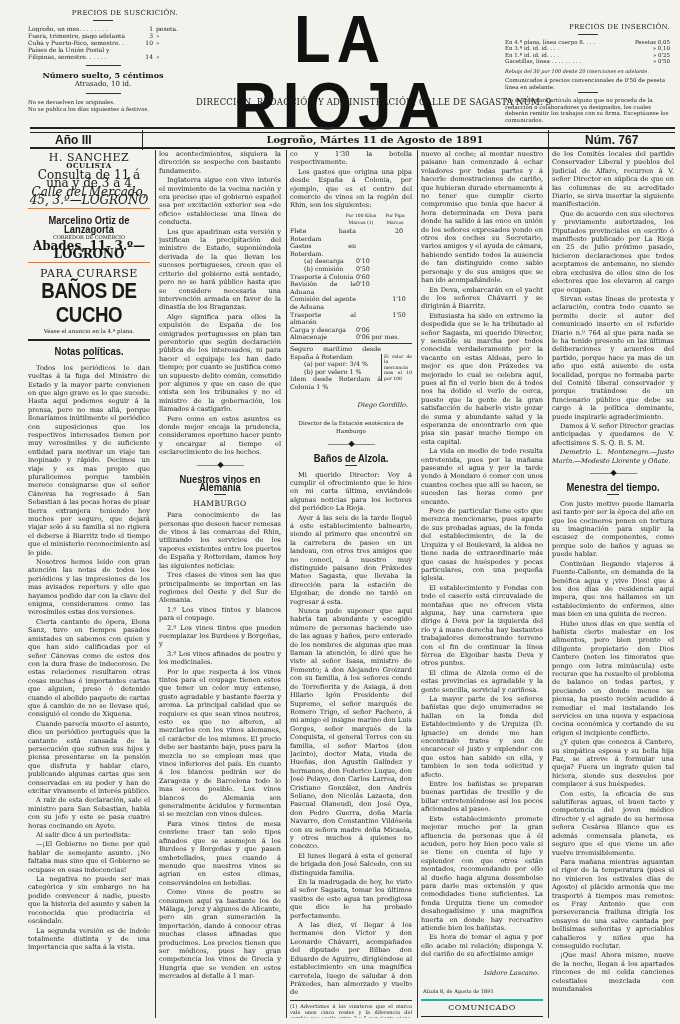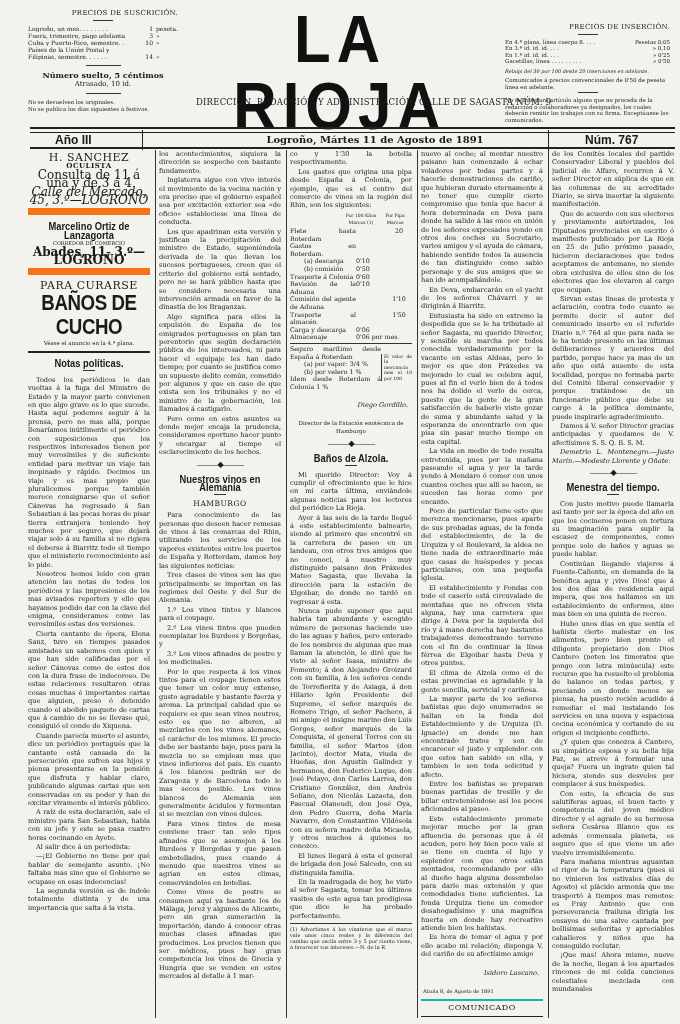--- a/index.html
+++ b/index.html
@@ -33,21 +33,21 @@
   .double-rule { position: absolute; left: 30px; width: 645px; height: 3px; border-top: 2px solid #222; border-bottom: 1px solid #222; }
   .dateline { position: absolute; top: 132px; left: 30px; width: 645px; height: 16px; font-size: 10px; }
   .year { position: absolute; left: 25px; top: 1px; font-weight: bold; font-family: "Liberation Sans", sans-serif; font-size: 12px; }
   .date { position: absolute; left: 200px; width: 290px; text-align: center; font-weight: bold; top: 2px; }
   .num { position: absolute; left: 555px; top: 1px; font-weight: bold; font-family: "Liberation Sans", sans-serif; font-size: 12px; }
   .vsep { position: absolute; top: 130px; width: 1px; height: 20px; background: #222; }
   .columns { position: absolute; top: 150px; left: 28px; width: 650px; height: 870px; }
   .col { position: absolute; top: 0; width: 122px; height: 868px; font-size: 6.6px; line-height: 8.4px; text-align: justify; overflow: hidden; }
   .col-sep { position: absolute; top: 0; width: 1px; height: 868px; background: #333; }
   .col p { margin: 0 0 1px; text-indent: 8px; }
-  .ad { text-align: center; border-bottom: 7px solid #f97316; padding: 4px 0 4px; margin-bottom: 3px; }
+  .ad { text-align: center; border-bottom: 1px solid #f97316; padding: 4px 0 4px; margin-bottom: 3px; }
   .ad-name { font-size: 11px; letter-spacing: 0.5px; }
   .ad-sub { font-weight: bold; font-size: 7px; letter-spacing: 0.5px; }
   .ad-line { font-size: 12px; }
   .ad-bigname { font-family: "Liberation Sans", sans-serif; font-weight: bold; font-size: 11px; transform: scaleX(0.85); }
   .ad-big { font-family: "Liberation Sans", sans-serif; font-weight: bold; font-size: 22px; letter-spacing: -0.5px; line-height: 24px; transform: scaleX(0.85); }
   .heading { font-family: "Liberation Sans", sans-serif; font-weight: bold; text-align: center; font-size: 11px; margin: 6px 0 2px; transform: scaleX(0.85); }
   .subhead { text-align: center; font-size: 7.5px; margin: 2px 0 3px; letter-spacing: 0.5px; }
   .small-rule { width: 12px; height: 1px; background: #333; margin: 2px auto 5px; }
   .orn { text-align: center; font-size: 8px; margin: 4px 0; letter-spacing: -1px; }
   .sig { text-align: right; font-style: italic; margin: 10px 4px; }
@@ -163,20 +163,21 @@
     </div>
     <div class="heading">Notas políticas.</div>
     <div class="small-rule"></div>
     <p>Todos los periódicos le dan vueltas á la fuga del Ministro de Estado y la mayor parte convienen en que algo grave es lo que sucede. Hasta aquí podemos seguir á la prensa, pero no mas allá, porque llenaríamos inútilmente el periódico con suposiciones que los respectivos interesados tienen por muy verosímiles y de suficiente entidad para motivar un viaje tan inopinado y rápido. Decimos un viaje y es mas propio que pluralicemos porque también merece consignarse que el señor Cánovas ha regresado á San Sebastian á las pocas horas de pisar tierra extranjera teniendo hoy muchos por seguro, que dejará viajar solo á su familia si no rigiera el deberse á Biarritz todo el tiempo que el ministerio reconocimiento así lo pide.</p>
     <p>Nosotros hemos leído con gran atención las notas de todos los periódicos y las impresiones de los mas avisados reporters y ello que hayamos podido dar con la clave del enigma, consideramos como las verosímiles estas dos versiones.</p>
     <p>Cierta cantante de ópera, Elena Sanz, tuvo en tiempos pasados amistades un sabemos con quien y que han sido calificadas por el señor Cánovas como de estos dos con la dura frase de indecoroso. De estas relaciones resultaron otras cosas muchas é importantes cartas que alguien, preso ó detenido cuando el abolido paquete de cartas que á cambio de no se llevase qué, consiguió el conde de Xiquena.</p>
     <p>Cuando parecía muerto el asunto, dice un periódico portugués que la cantante está cansada de la persecución que sufren sus hijos y piensa presentarse en la pensión que disfruta y hablar claro, publicando algunas cartas que son conservadas en su poder y han de excitar vivamente el interés público.</p>
     <p>A raíz de esta declaración, sale el ministro para San Sebastian, habla con su jefe y este se pasa cuatro horas cocinando en Ayete.</p>
     <p>Al salir dice á un periodista:</p>
     <p>—¡El Gobierno no tiene por qué hablar de semejante asunto. ¡No faltaba mas sino que el Gobierno se ocupase en esas indecencias!</p>
+    <p>La negativa no puede ser mas categórica y sin embargo no ha podido convencer á nadie, puesto que la historia del asunto y saben la reconocida que produciría el escándalo.</p>
     <p>La segunda versión es de índole totalmente distinta y de una importancia que salta á la vista.</p>
   </div>
   <div class="col-sep" style="left:127px"></div>
 
   <div class="col" style="left:131px">
     <p style="text-indent:0">los acontecimientos, siquiera la dirección se sospeche con bastante fundamento.</p>
     <p>Inglaterra sigue con vivo interés el movimiento de la vecina nación y era preciso que el gobierno español sea por excitación exterior sea «de oficio» estableciese una línea de conducta.</p>
     <p>Los que apadrinan esta versión y justifican la precipitación del ministro de Estado, suponiéndola derivada de la que llevan los sucesos portugueses, creen que el criterio del gobierno está sentado, pero no se hará público hasta que se considere necesaria una intervención armada en favor de la dinastía de los Braganzas.</p>
     <p>Algo significa para ellos la expulsión de España de los emigrados portugueses en plan tan perentorio que según declaración pública de los interesados, ni para hacer el equipaje les han dado tiempo; por cuanto se justifica como un supuesto delito común, cometido por algunos y que en caso de que exista son los tribunales y no el ministro de la gobernación, los llamados á castigarlo.</p>
     <p>Pero como en estos asuntos es donde mejor encaja la prudencia, consideramos oportuno hacer punto y encargar al tiempo el esclarecimiento de los hechos.</p>
@@ -265,20 +266,21 @@
     <div class="sig">Diego Gordillo.</div>
     <div class="signote">Director de la Estación enotécnica de Hamburgo</div>
     <div class="orn">———◆———</div>
     <div class="heading">Baños de Alzola.</div>
     <div class="small-rule"></div>
     <p>Mi querido Director: Voy á cumplir el ofrecimiento que le hice en mi carta última, enviándole algunas noticias para los lectores del periódico La Rioja.</p>
     <p>Ayer á las seis de la tarde llegué á este establecimiento balneario, siendo al primero que encontré en la carretera de paseo en un landeau, con otros tres amigos que no conocí, á nuestro muy distinguido paisano don Práxedes Mateo Sagasta, que llevaba la dirección para la estación de Elgoibar, de donde no tardó en regresar á esta.</p>
     <p>Nunca pude suponer que aquí habría tan abundante y escogido número de personas haciendo uso de las aguas y baños, pero enterado de los nombres de algunas que mas llaman la atención, le diré que he visto al señor Isasa, ministro de Fomento; á don Alejandro Groizard con su familia, á los señores conde de Torrefiorita y de Asiaga, á don Hilario Igón Presidente del Supremo, el señor marqués de Romero Trigo, el señor Pacheco, á mi amigo el insigne marino don Luis Gorges, señor marqués de la Conquista, el general Torres con su familia, el señor Martos (don Jacinto), doctor Mata, viuda de Hueñas, don Agustín Galíndez y hermanos, don Federico Luque, don José Pelayo, don Carlos Larrea, don Cristiano González, don Andrés Soliano, don Nicolás Lazaeta, don Pascual Olaneudi, don José Oya, don Pedro Guerra, doña María Navarro, don Constantino Vildósola con su señora madre doña Micaela, y otros muchos á quienes no conozco.</p>
     <p>El lunes llegará á esta el general de brigada don José Salcedo, con su distinguida familia.</p>
     <p>En la madrugada de hoy, he visto al señor Sagasta, tomar los últimos vasitos de este agua tan prodigiosa que dice le ha probado perfectamente.</p>
+    <p>A las diez, ví llegar á los hermanos don Víctor y don Leonardo Chávarri, acompañados del diputado por Bilbao don Eduardo de Aguirre, dirigiéndose al establecimiento en una magnífica carretela, luego de saludar á don Práxedes, han almorzado y vuelto de</p>
     <div class="footnote">(1) Advertimos á los vinateros que el marco vale unos cinco reales y la diferencia del cambio que oscila entre 3 y 5 por ciento viene, á favorecer sus intereses.—N. de la R.</div>
   </div>
   <div class="col-sep" style="left:389px"></div>
 
   <div class="col" style="left:393px">
     <p style="text-indent:0">nuevo al coche; al montar nuestro paisano han comenzado á echar voladores por todas partes y á hacerle demostraciones de cariño, que hubieran durado eternamente á no tener que cumplir cierto compromiso que tenía que hacer á hora determinada en Deva para donde ha salido á las once en unión de los señores expresados yendo en otros dos coches su Secretario, varios amigos y el ayuda de cámara, habiendo sentido todos la ausencia de tan distinguido como sabio personaje y de sus amigos que se han ido acompañándole.</p>
     <p>En Deva, embarcarán en el yacht de los señores Chávarri y se dirigirán á Biarritz.</p>
     <p>Entusiasta ha sido en extremo la despedida que se le ha tributado al señor Sagasta, mi querido Director, y sensible su marcha por todos conocida verdaderamente por la vacante en estas Aldeas, pero lo mejor es que don Práxedes va mejorado lo cual se celebra aquí, pues al fin el verlo bien de á todos nos ha dolido el verlo de cerca, puesto que la gente de la gran satisfacción de haberlo visto gozar de suma y abundante salud y la esperanza de encontrarlo con que pisa sin pasar mucho tiempo en esta capital.</p>
     <p>La vida en medio de todo resulta entretenida, pues por la mañana paseando el agua y por la tarde yendo á Mondaro ó comer con unos cuantos coches que allí se hacen, se suceden las horas como por encanto.</p>
     <p>Poco de particular tiene esto que merezca mencionarse, pues aparte de sus probadas aguas, de la fonda del establecimiento, de la de Urquiza y el Boulevard, la aldea no tiene nada de extraordinario más que casas de huéspedes y pocas particulares, con una pequeña iglesia.</p>

